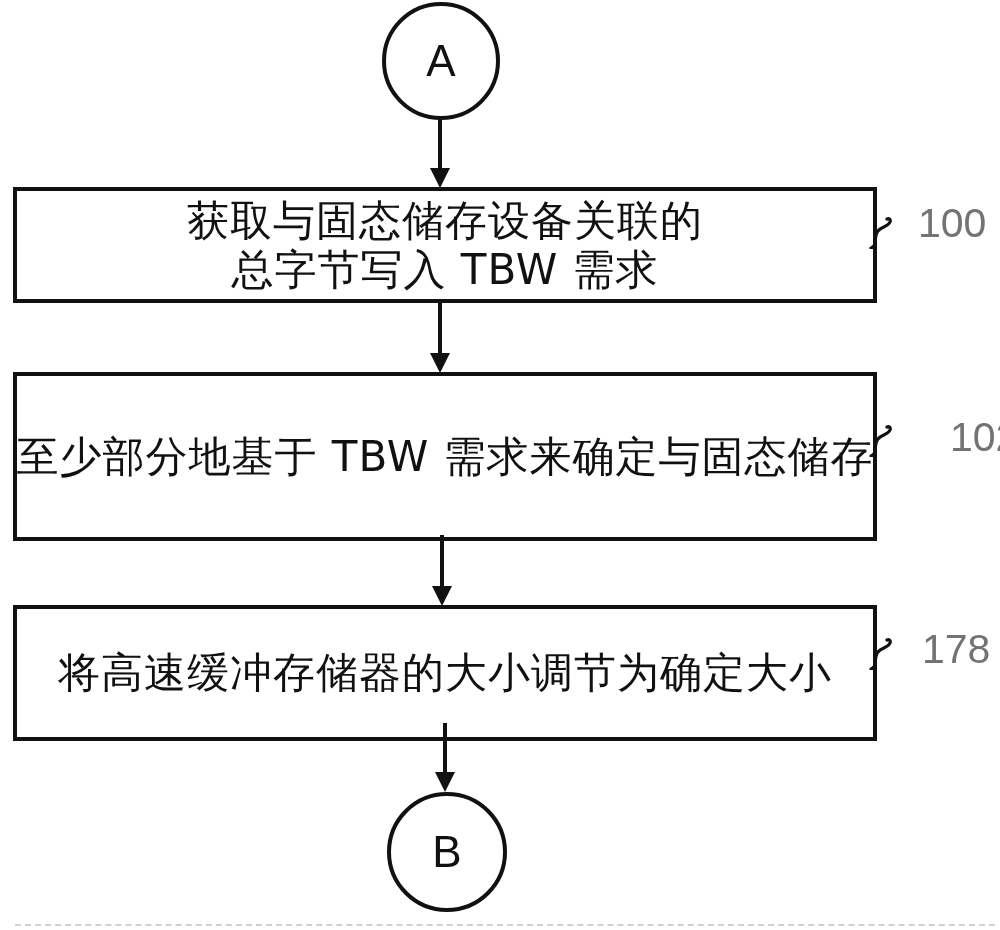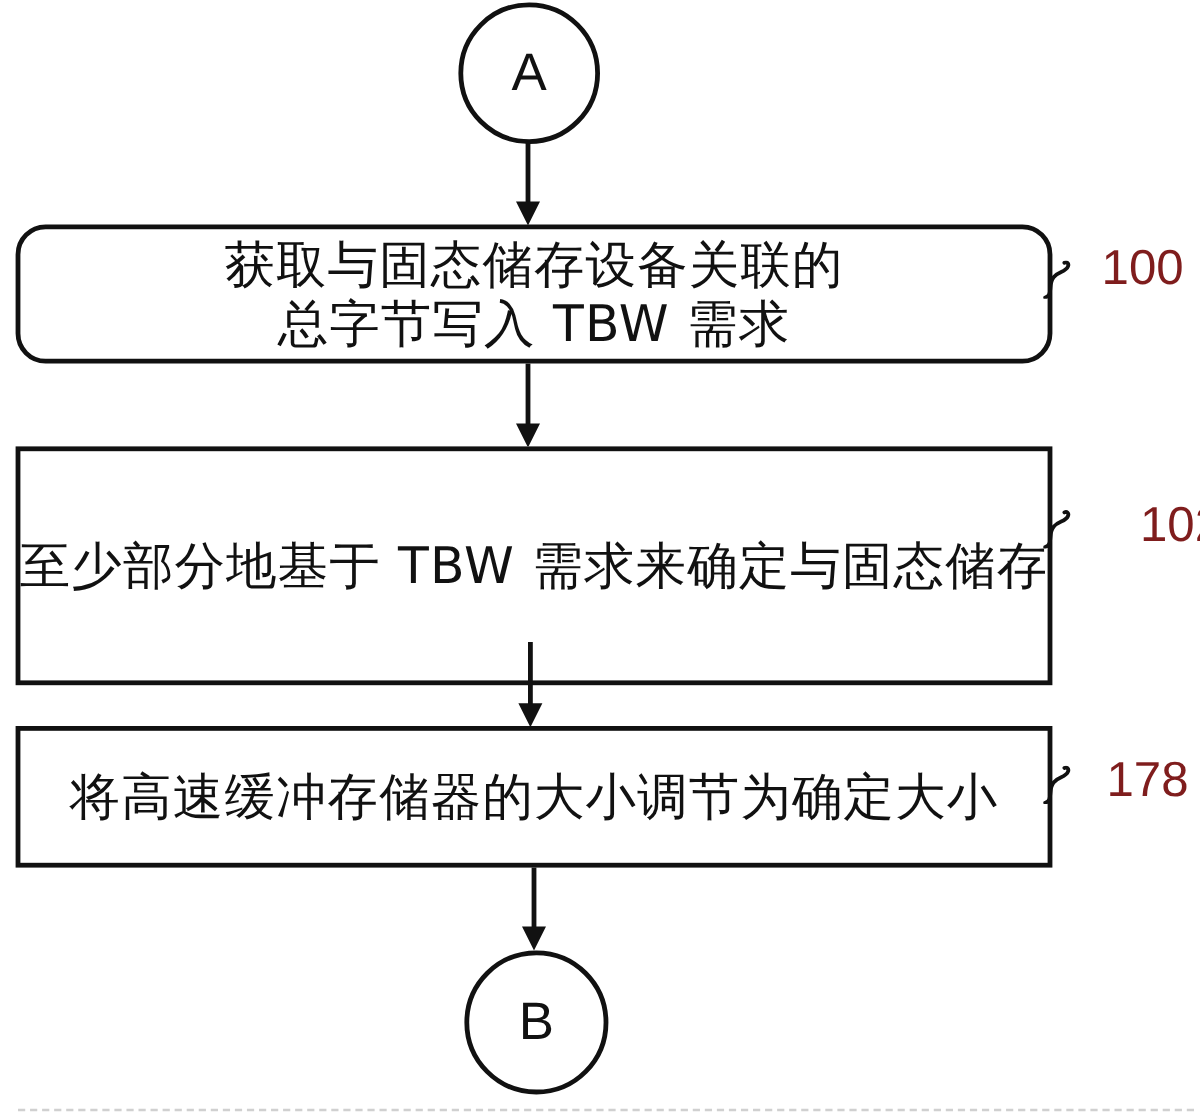--- a/index.html
+++ b/index.html
@@ -43,23 +43,23 @@
     width: 864px;
     border: 4px solid #111111;
     box-sizing: border-box;
     background: #ffffff;
     display: flex;
     flex-direction: column;
     align-items: center;
     justify-content: center;
     text-align: center;
   }
-  #box-100 { top: 187px; height: 116px; border-radius: 25px; }
-  #box-102 { top: 372px; height: 199px; }
-  #box-104 { top: 605px; height: 118px; }
+  #box-100 { top: 187px; height: 116px; }
+  #box-102 { top: 372px; height: 169px; }
+  #box-104 { top: 605px; height: 136px; }
   .step-box .line {
     font-size: 42px;
     line-height: 1.17;
     letter-spacing: 1px;
     white-space: nowrap;
     color: #111111;
   }
 
   
   .arrow-shaft {
@@ -88,21 +88,21 @@
   .ref-squiggle {
     position: absolute;
     width: 28px;
     height: 32px;
   }
   .ref-number {
     position: absolute;
     font-family: "Liberation Sans", sans-serif;
     font-size: 41px;
     line-height: 1;
-    color: #7f1d1d;
+    color: #737373;
   }
   #squig-100 { left: 869px; top: 217px; }
   #ref-100   { left: 918px; top: 203px; }
   #squig-102 { left: 869px; top: 425px; }
   #ref-102   { left: 950px; top: 417px; }
   #squig-104 { left: 869px; top: 638px; }
   #ref-104   { left: 922px; top: 629px; }
 
   
   .scan-edge {

